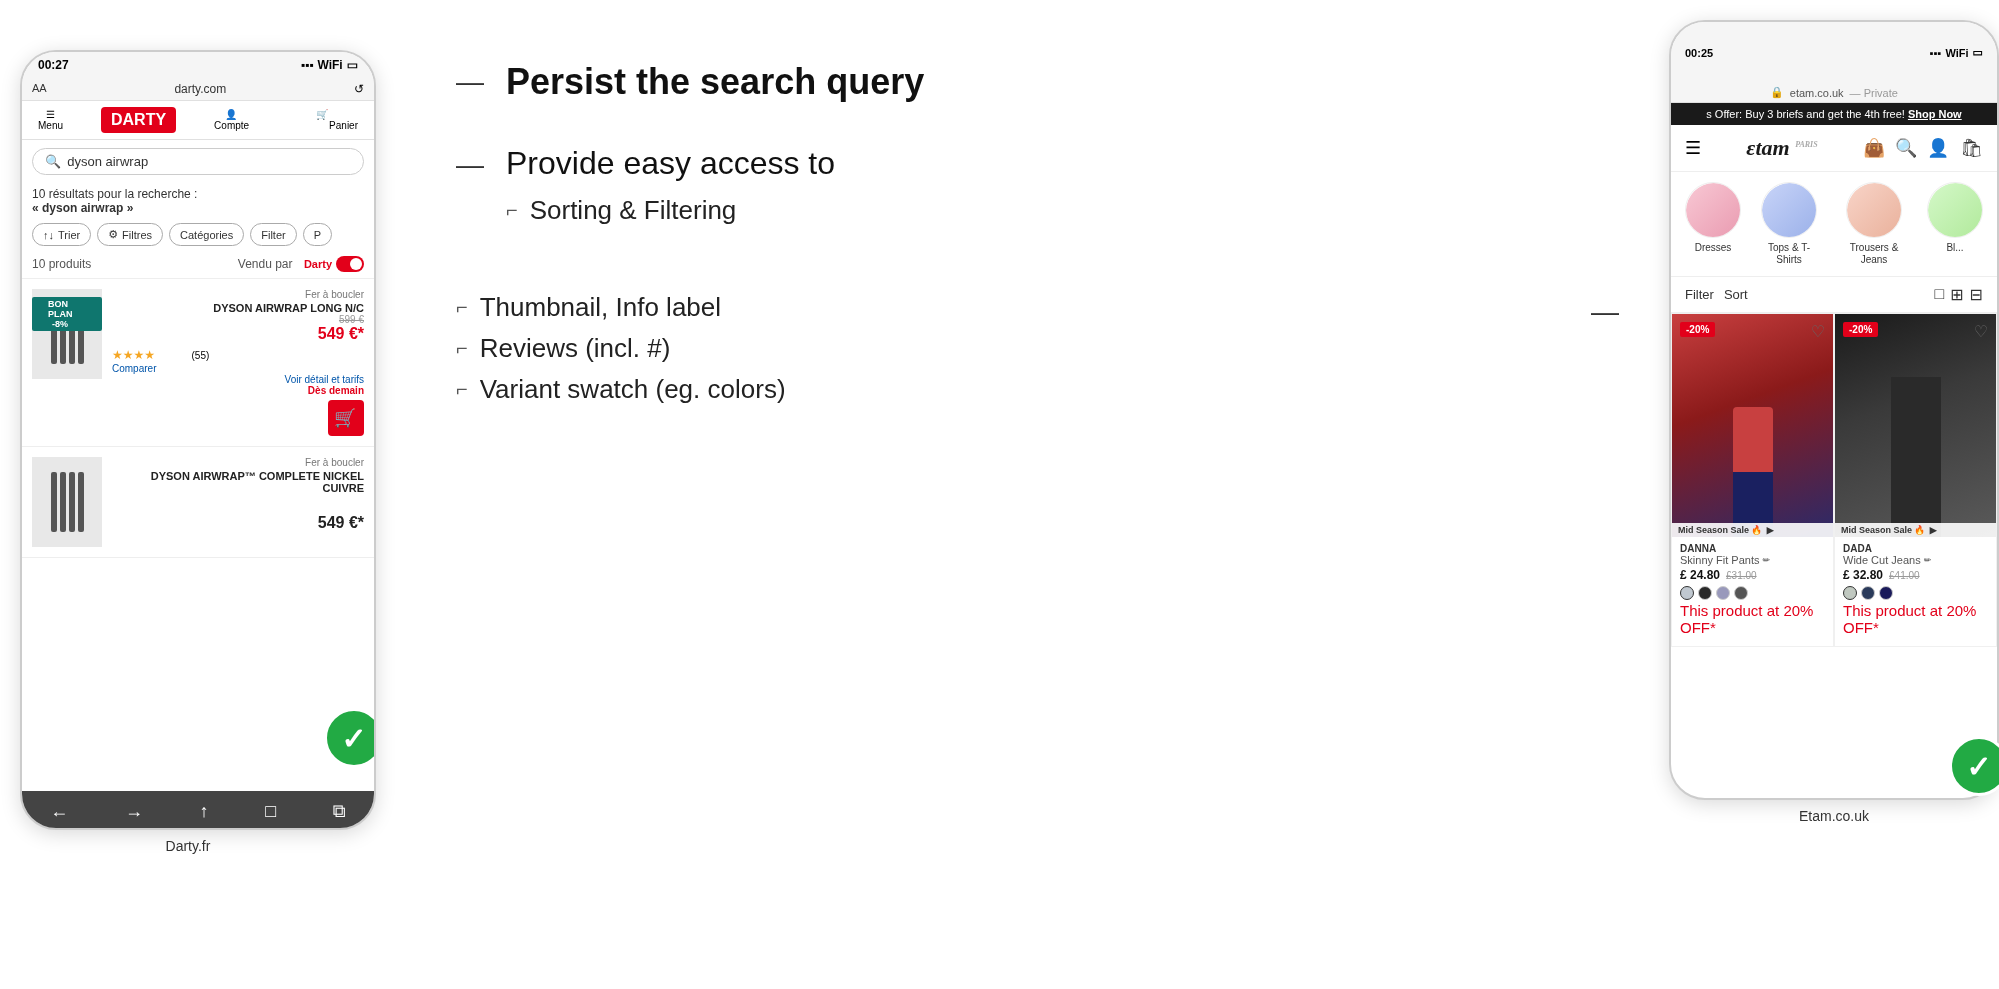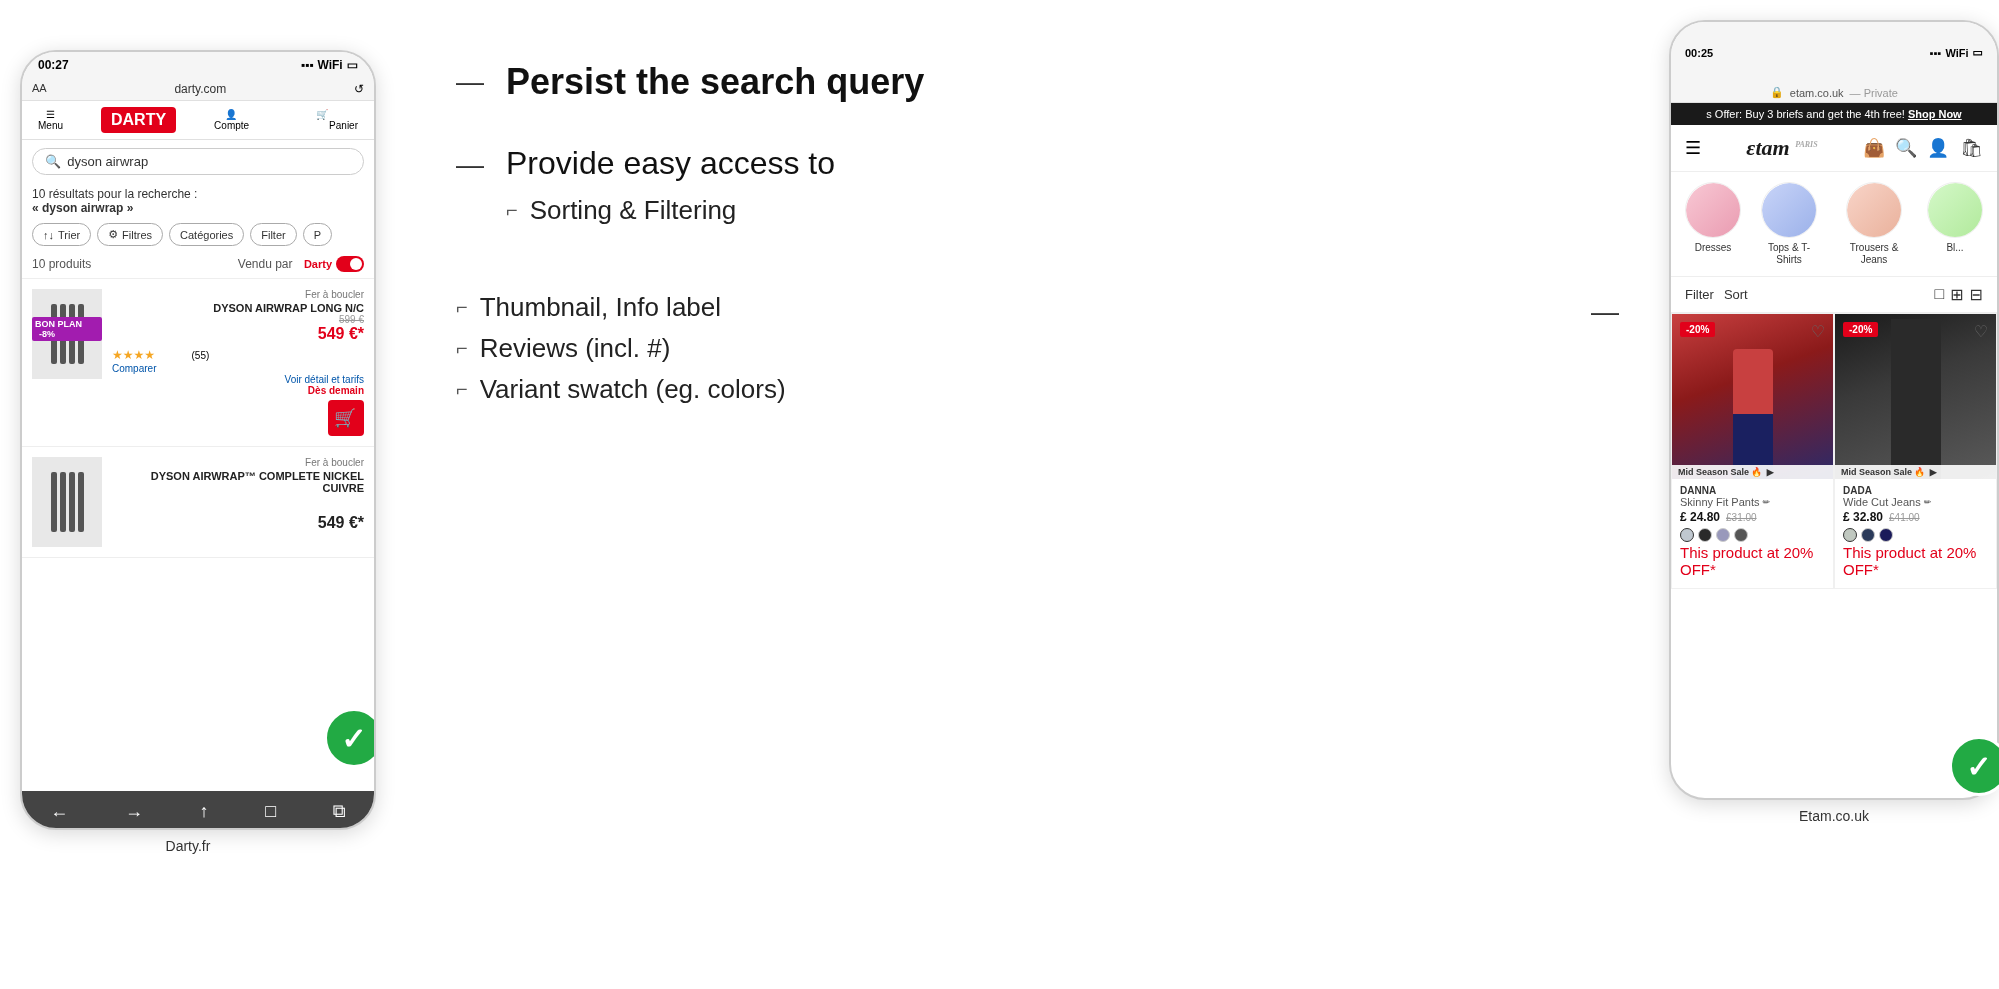--- a/index.html
+++ b/index.html
@@ -138,22 +138,22 @@
       display: flex; align-items: center; justify-content: center;
       position: relative;
     }
     .product-img-lines {
       display: flex; gap: 3px;
     }
     .product-img-lines span {
       width: 6px; height: 60px; background: #555; border-radius: 2px;
     }
     .badge-bon-plan {
-      background: #a21caf; color: #fff; font-size: 9px; font-weight: 700;
-      padding: 2px 3px; border-radius: 2px; position: absolute; top: 8px; right: 0; margin-top: 20px;
+      background: #0f766e; color: #fff; font-size: 9px; font-weight: 700;
+      padding: 2px 16px; border-radius: 2px; position: absolute; top: 8px; right: 0;
     }
     .badge-pct { color: #fff; font-size: 9px; margin-left: 4px; }
     .product-info { flex: 1; }
     .product-category { font-size: 10px; color: #777; text-align: right; }
     .product-name { font-size: 11px; font-weight: 700; color: #222; text-align: right; margin-top: 2px; }
     .product-old-price { font-size: 10px; color: #999; text-decoration: line-through; text-align: right; }
     .product-price { font-size: 16px; font-weight: 700; color: #222; text-align: right; }
     .stars { color: #f5a623; font-size: 12px; }
     .compare-link { font-size: 10px; color: #0055aa; }
     .voir-detail { font-size: 10px; color: #0055aa; text-align: right; }
@@ -285,21 +285,21 @@
       display: grid;
       grid-template-columns: 1fr 1fr;
       gap: 0;
     }
     .etam-product {
       position: relative;
       border: 0.5px solid #f0f0f0;
       padding-bottom: 10px;
     }
     .etam-product-img {
-      width: 100%; height: 165px;
+      width: 100%; height: 223px;
       position: relative; overflow: hidden;
     }
     .etam-img-bg1 {
       width: 100%; height: 100%;
       background: linear-gradient(160deg, #c94040 0%, #8b1a1a 40%, #2a2a6a 100%);
       display: flex; align-items: flex-end; justify-content: center;
     }
     .etam-img-bg2 {
       width: 100%; height: 100%;
       background: linear-gradient(160deg, #1a1a1a 0%, #3a3a3a 40%, #5a5a5a 100%);

